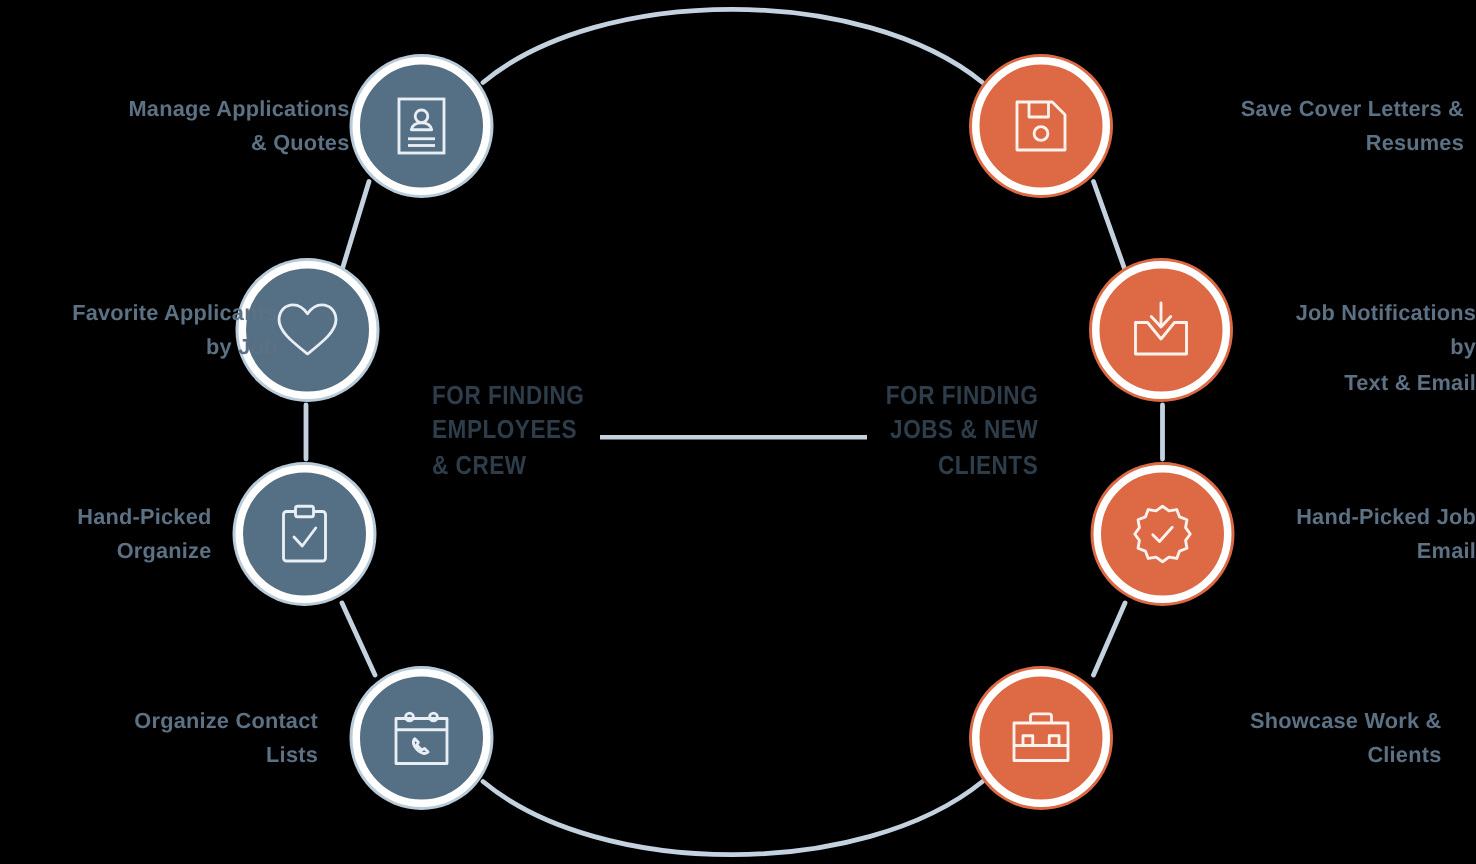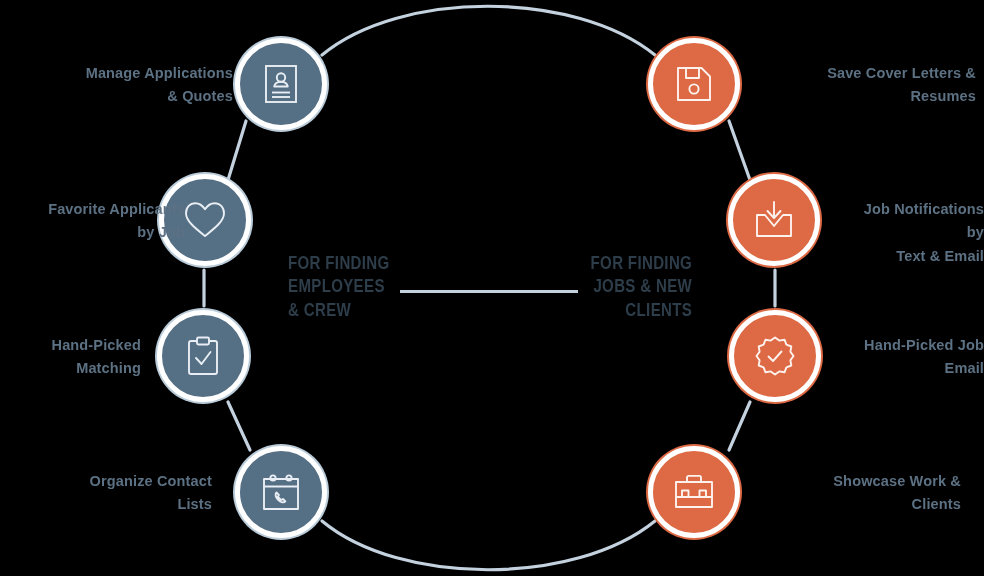--- a/index.html
+++ b/index.html
@@ -131,21 +131,21 @@
   <div class="node blue" style="left:157px; top:310px;">
     <span>
       <svg width="36" height="42" viewBox="0 0 36 42" fill="none" stroke="#e8eef3" stroke-width="1.9" stroke-linejoin="round">
         <path d="M12 6 H6 a2 2 0 0 0 -2 2 V37 a2 2 0 0 0 2 2 H30 a2 2 0 0 0 2-2 V8 a2 2 0 0 0 -2-2 H24"></path>
         <rect x="12" y="2.5" width="12" height="7" rx="1.4"></rect>
         <polyline points="11,23 16.5,29 25.5,17" stroke-linecap="round"></polyline>
       </svg>
     </span>
   </div>
   <div class="label right-align" style="left:0px; top:334px; width:141px;">Hand-Picked
-Matching</div>
+Organize</div>
 
   <div class="node blue" style="left:235px; top:446px;">
     <span>
       <svg width="40" height="40" viewBox="0 0 40 40" fill="none" stroke="#e8eef3" stroke-width="1.9" stroke-linejoin="round">
         <rect x="3" y="7" width="34" height="30"></rect>
         <line x1="3" y1="14.5" x2="37" y2="14.5"></line>
         <circle cx="12" cy="6" r="2.6"></circle>
         <circle cx="28" cy="6" r="2.6"></circle>
         <path d="M15.5 20.5 c-1.6 1.6 -1.1 4.6 1.6 7.3 c2.7 2.7 5.7 3.2 7.3 1.6 l-2.4-2.4 -1.9 1 -3.2-3.2 1-1.9 z" stroke-linecap="round"></path>
       </svg>

